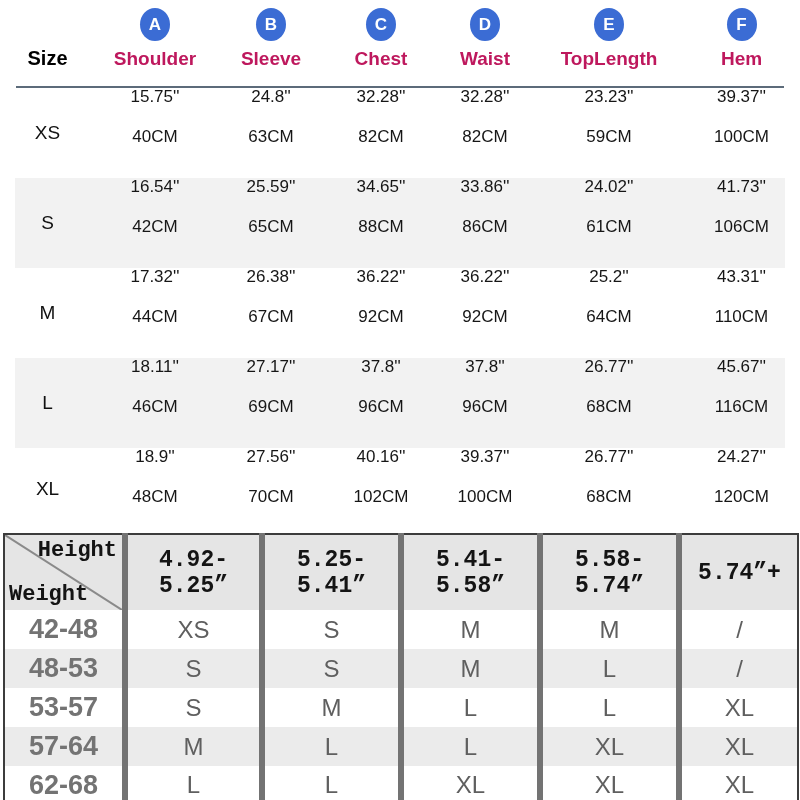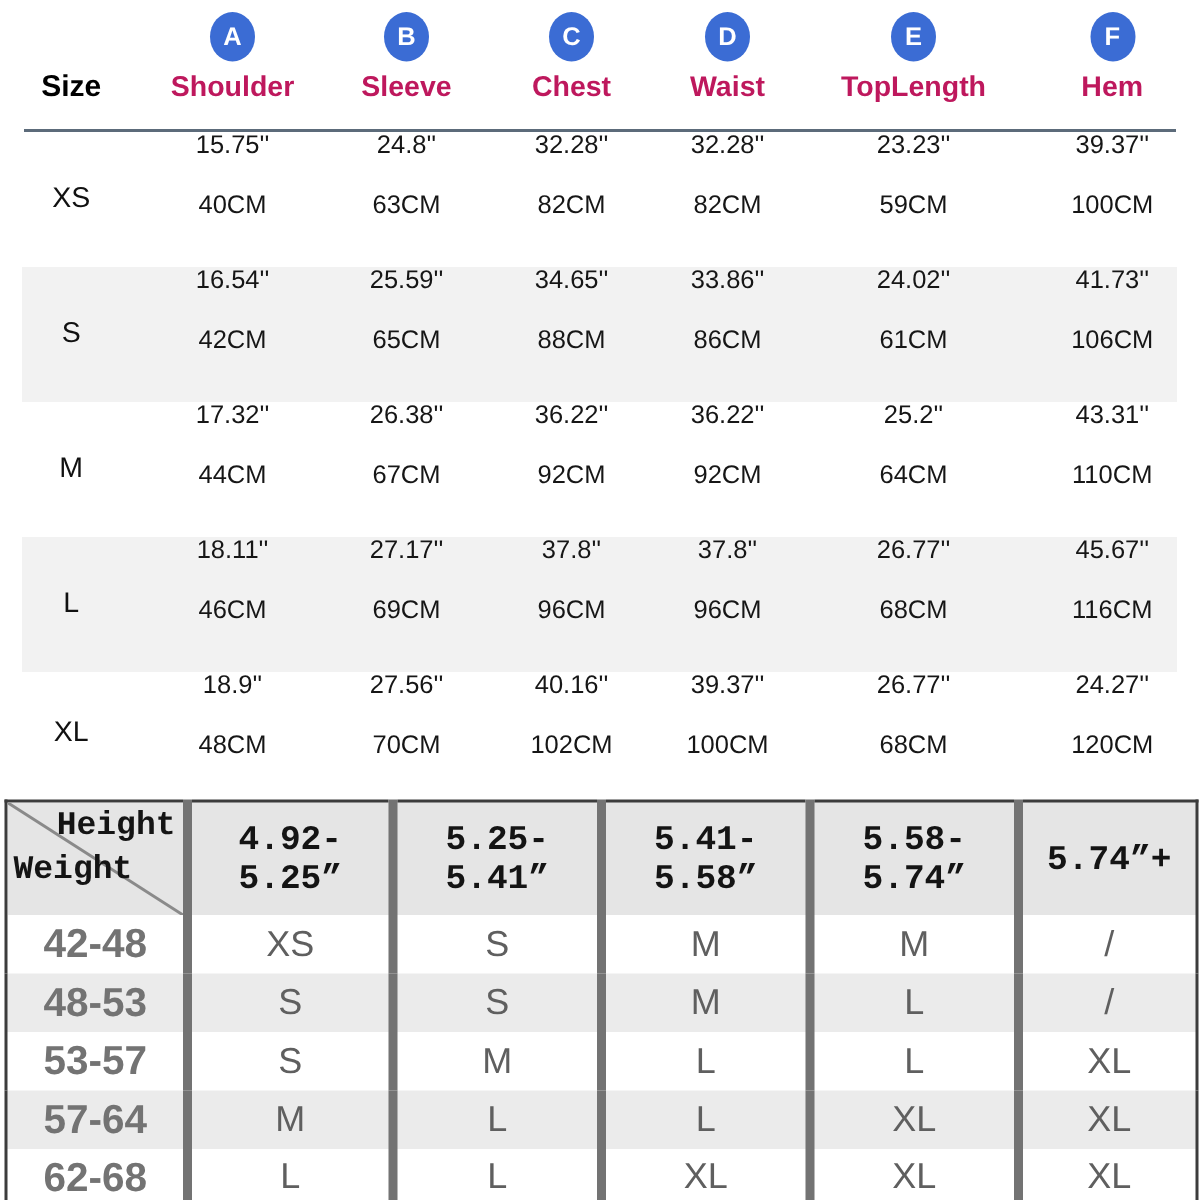--- a/index.html
+++ b/index.html
@@ -53,21 +53,21 @@
   table.fit td { border-left: 6px solid #737373; text-align: center; vertical-align: middle; }
   table.fit td:first-child { border-left: none; }
   tr.head-row td { background: #e5e5e5; height: 76px; font-weight: bold; font-size: 23px; color: #141414; font-family: Liberation Mono, monospace; }
   tr.data-row td { height: 39px; }
   tr.data-row.alt td { background: #ebebeb; }
   td.wt { font-weight: bold; font-size: 27px; color: #737373; }
   td.sz { font-size: 24px; color: #5f5f5f; }
   td.corner { position: relative; overflow: hidden; }
   td.corner svg { position: absolute; left: 0; top: 0; width: 100%; height: 100%; }
   .corner-top { position: absolute; top: 3px; right: 5px; font-weight: bold; font-size: 22px; color: #141414; }
-  .corner-bottom { position: absolute; bottom: 18px; left: 4px; font-weight: bold; font-size: 22px; color: #141414; }
+  .corner-bottom { position: absolute; bottom: 3px; left: 4px; font-weight: bold; font-size: 22px; color: #141414; }
 </style>
 </head>
 <body>
 
 <div class="page">
 
   <div class="m-grid m-header">
     <div class="size-h">Size</div>
     <div class="mh-col">
       <div class="badge">A</div>

